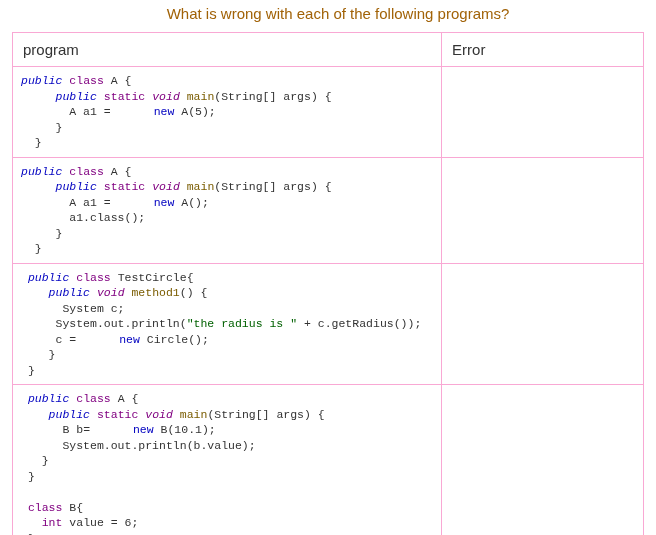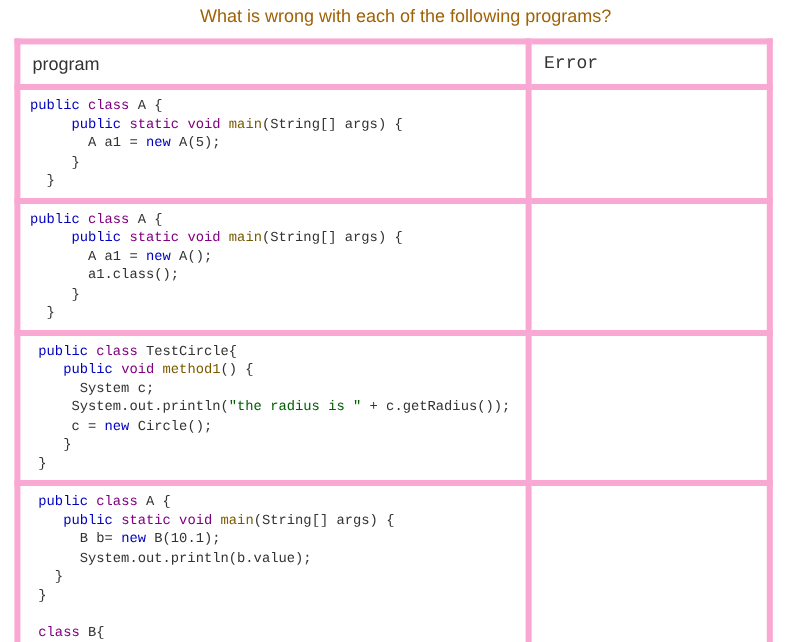--- a/index.html
+++ b/index.html
@@ -20,55 +20,54 @@
       color: #a16207;
       margin-bottom: 10px;
       padding-left: 20px;
     }
     table {
       width: 100%;
       border-collapse: collapse;
       table-layout: fixed;
     }
     th, td {
-      border: 5px solid #f9a8d4;
+      border: 1px solid #f9a8d4;
       vertical-align: top;
     }
     th {
       font-weight: normal;
       text-align: left;
       padding: 8px 10px;
       font-size: 15px;
       color: #333;
     }
     th.program-col {
       width: 68%;
     }
     th.error-col {
       width: 32%;
-      font-family: Liberation Mono, monospace;
     }
     td.code-cell {
       padding: 6px 8px;
     }
     td.error-cell {
       padding: 6px 8px;
     }
     pre {
       font-family: Consolas, 'Courier New', monospace;
       font-size: 11.5px;
       line-height: 1.35;
       white-space: pre;
       color: #333;
     }
-    .kw-public { color: #0000c0; }
+    .kw-public { color: #0000c0; font-style: italic; }
     .kw-class { color: #800080; }
     .kw-static { color: #800080; }
-    .kw-void { color: #800080; }
-    .kw-new { color: #0000c0; }
+    .kw-void { color: #800080; font-style: italic; }
+    .kw-new { color: #0000c0; margin-left: 36px; }
     .kw-int { color: #800080; margin-top: 20px; }
     .method { color: #7a5c00; }
     .string { color: #006000; }
   </style>
 </head>
 <body>
 
 <div class="title">What is wrong with each of the following programs?</div>
 
 <table>

